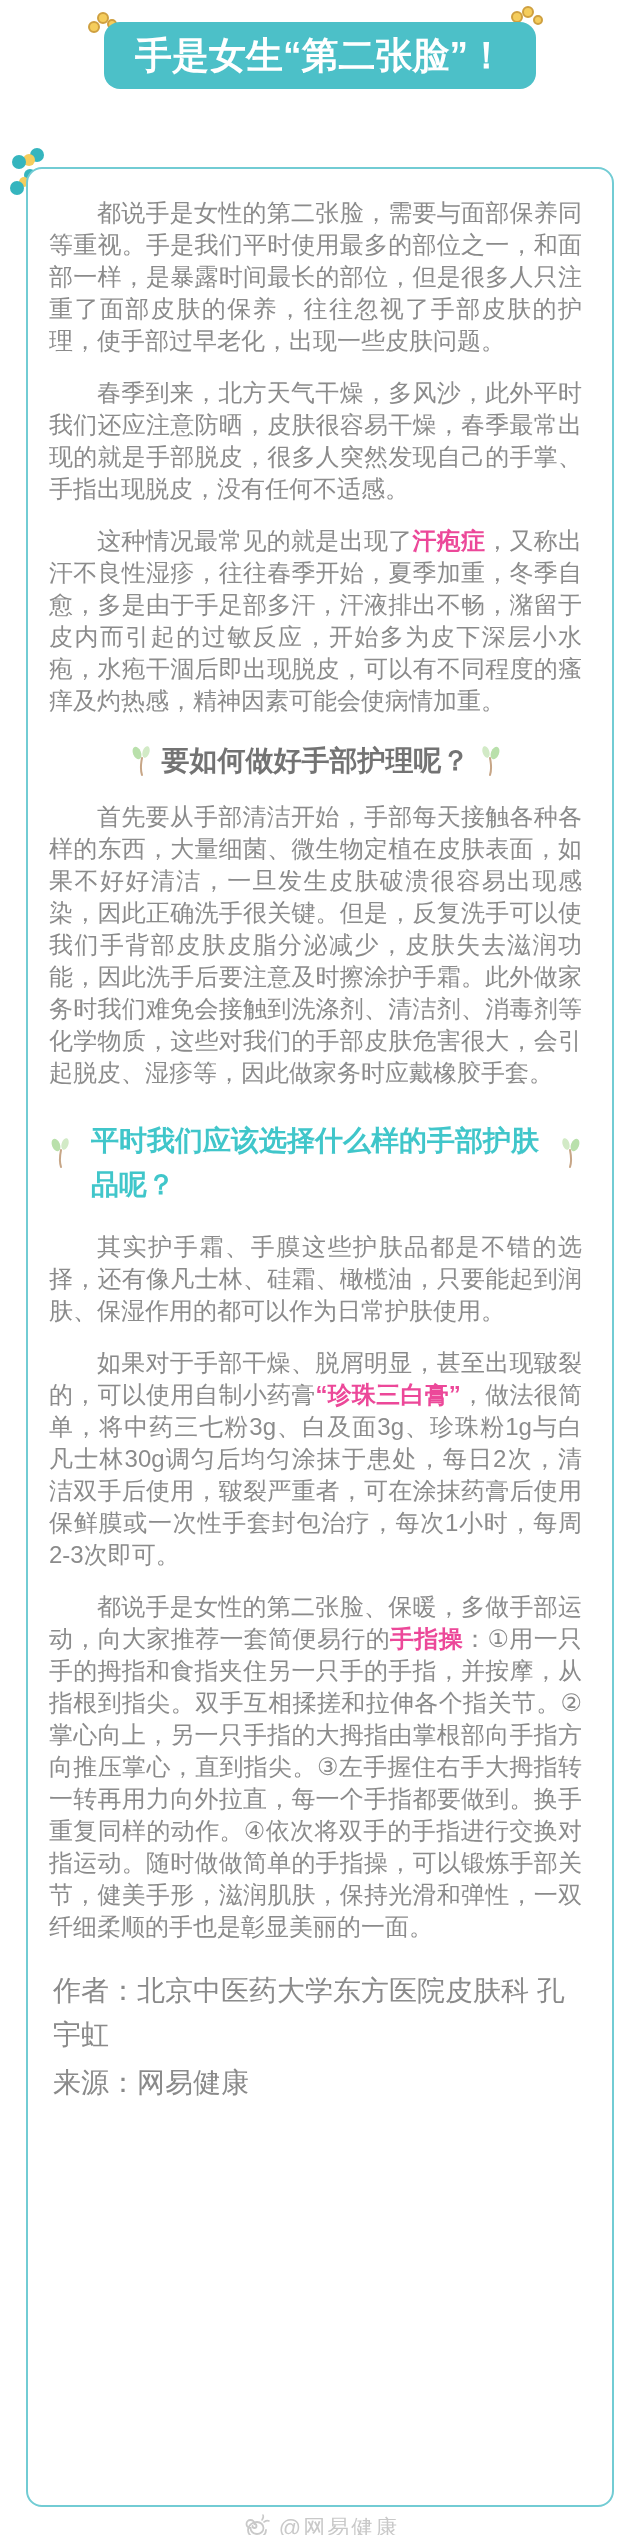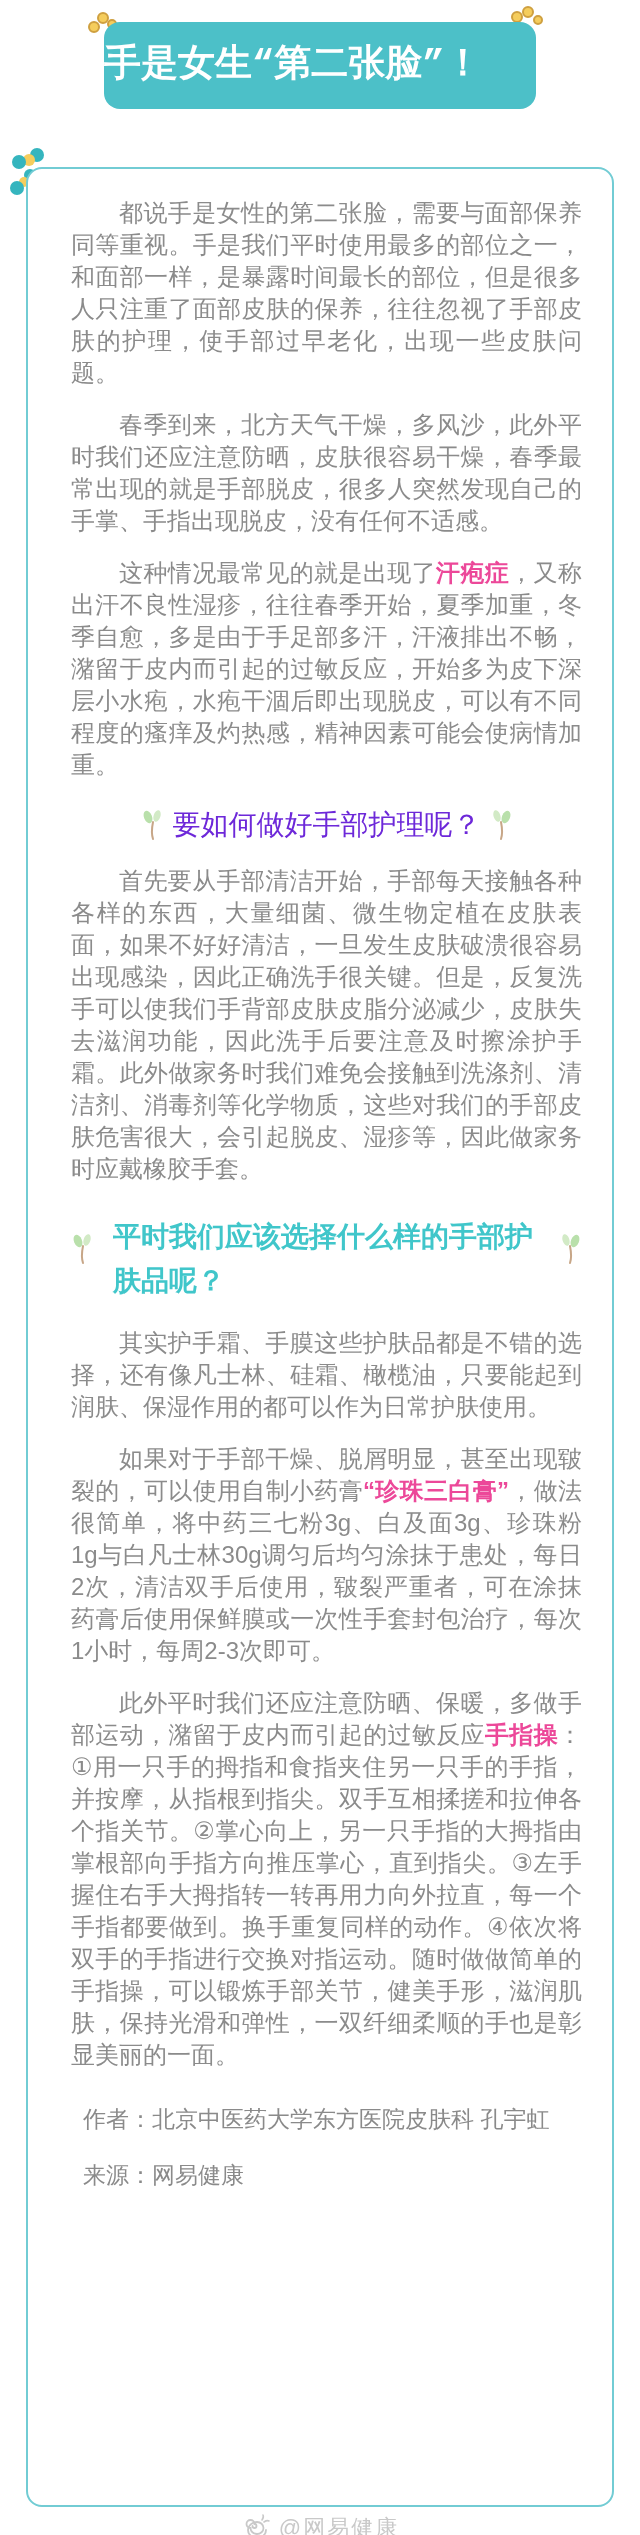--- a/index.html
+++ b/index.html
@@ -13,64 +13,64 @@
   }
   
   .title-box{
     position:absolute;
     left:104px; top:22px;
     width:432px;
     box-sizing:border-box;
     background:#4CC0C8;
     border-radius:16px;
     color:#ffffff;
+    text-align:center;
     font-weight:bold;
     font-size:37px;
     line-height:51px;
-    padding:18px 0;
-    font-family:Liberation Mono, monospace;
+    padding:8px 0;
   }
   
   .dot{position:absolute;border-radius:50%;}
   .dot.y{background:#F5CD5D;}
   .dot.yb{background:#F5CD5D;border:2px solid #CFA040;box-sizing:border-box;}
   .dot.t{background:#35B5BE;}
   
   .card{
     position:relative;
     margin:167px auto 0 26px;
     width:588px;
     min-height:2340px;
     box-sizing:border-box;
     border:2px solid #72CCD4;
     border-radius:16px;
     background:#ffffff;
-    padding:28px 30px 20px 43px;
+    padding:28px 30px 20px 21px;
   }
   .card p.body{
     margin:0 0 20px 0;
     color:#8B8B8B;
     font-size:24px;
     line-height:32px;
     text-align:justify;
     text-indent:2em;
   }
   .kw{font-weight:bold;color:#ec4899;}
   
   .h1row{
     display:flex;
     justify-content:center;
     align-items:center;
     gap:10px;
     margin:26px 0 22px 0;
   }
   .h1row .htext{
-    color:#6d28d9;
+    color:#737373;
     font-size:28px;
-    font-weight:normal;
+    font-weight:bold;
     line-height:36px;
   }
   .h2row{
     display:flex;
     align-items:flex-start;
     gap:20px;
     margin:30px 0 24px 0;
   }
   .h2row .htext{
     flex:1;
@@ -78,23 +78,23 @@
     font-size:28px;
     font-weight:bold;
     line-height:44px;
     text-align:left;
   }
   .sprout{flex:0 0 auto;}
   .sprout.flip{transform:scaleX(-1);}
   .h2row .sprout{margin-top:18px;}
   
   .meta{
-    margin:12px;
+    margin:4px;
     color:#8A8A8A;
-    font-size:23px;
+    font-size:28px;
     line-height:44px;
     text-align:left;
   }
   .meta.first{margin-top:26px;}
   
   .watermark{
     display:flex;
     justify-content:center;
     align-items:center;
     gap:8px;
@@ -164,21 +164,21 @@
         <path d="M12,30 C10,24 11,18 12,13" stroke="#C7A687" stroke-width="2" fill="none" stroke-linecap="round"></path>
         <ellipse cx="7" cy="8" rx="4" ry="6.5" fill="#B9E0AB" transform="rotate(-22 7 8)"></ellipse>
         <ellipse cx="16" cy="7" rx="3.4" ry="6" fill="#D2EAC6" transform="rotate(18 16 7)"></ellipse>
       </svg>
     </div>
 
     <p class="body">其实护手霜、手膜这些护肤品都是不错的选择，还有像凡士林、硅霜、橄榄油，只要能起到润肤、保湿作用的都可以作为日常护肤使用。</p>
 
     <p class="body"><span>如果对于手部干燥、脱屑明显，甚至出现皲裂的，可以使用自制小药膏</span><span class="kw">“珍珠三白膏”</span><span>，做法很简单，将中药三七粉3g、白及面3g、珍珠粉1g与白凡士林30g调匀后均匀涂抹于患处，每日2次，清洁双手后使用，皲裂严重者，可在涂抹药膏后使用保鲜膜或一次性手套封包治疗，每次1小时，每周2-3次即可。</span></p>
 
-    <p class="body"><span>此外平时我们还应注意防晒、保暖，多做手部运动，潴留于皮内而引起的过敏反应</span><span class="kw">手指操</span><span>：①用一只手的拇指和食指夹住另一只手的手指，并按摩，从指根到指尖。双手互相揉搓和拉伸各个指关节。②掌心向上，另一只手指的大拇指由掌根部向手指方向推压掌心，直到指尖。③左手握住右手大拇指转一转再用力向外拉直，每一个手指都要做到。换手重复同样的动作。④依次将双手的手指进行交换对指运动。随时做做简单的手指操，可以锻炼手部关节，健美手形，滋润肌肤，保持光滑和弹性，一双纤细柔顺的手也是彰显美丽的一面。</span></p>
+    <p class="body"><span>都说手是女性的第二张脸、保暖，多做手部运动，向大家推荐一套简便易行的</span><span class="kw">手指操</span><span>：①用一只手的拇指和食指夹住另一只手的手指，并按摩，从指根到指尖。双手互相揉搓和拉伸各个指关节。②掌心向上，另一只手指的大拇指由掌根部向手指方向推压掌心，直到指尖。③左手握住右手大拇指转一转再用力向外拉直，每一个手指都要做到。换手重复同样的动作。④依次将双手的手指进行交换对指运动。随时做做简单的手指操，可以锻炼手部关节，健美手形，滋润肌肤，保持光滑和弹性，一双纤细柔顺的手也是彰显美丽的一面。</span></p>
 
     <p class="meta first">作者：北京中医药大学东方医院皮肤科 孔宇虹</p>
     <p class="meta">来源：网易健康</p>
   </div>
 
   <div class="watermark">
     <svg width="30" height="30" viewBox="0 0 30 30">
       <path d="M25,17 a9,8 0 1,1 -9,-8 a6.5,6 0 1,1 -6.5,6 a4,4 0 1,1 4,-4 a2,2 0 1,1 -2,2" fill="none" stroke="#C9C9C9" stroke-width="1.8" stroke-linecap="round"></path>
       <path d="M21,7 q2,-3 1,-5 M23,9 q3,-2 5,-1" fill="none" stroke="#C9C9C9" stroke-width="1.6" stroke-linecap="round"></path>
     </svg>

